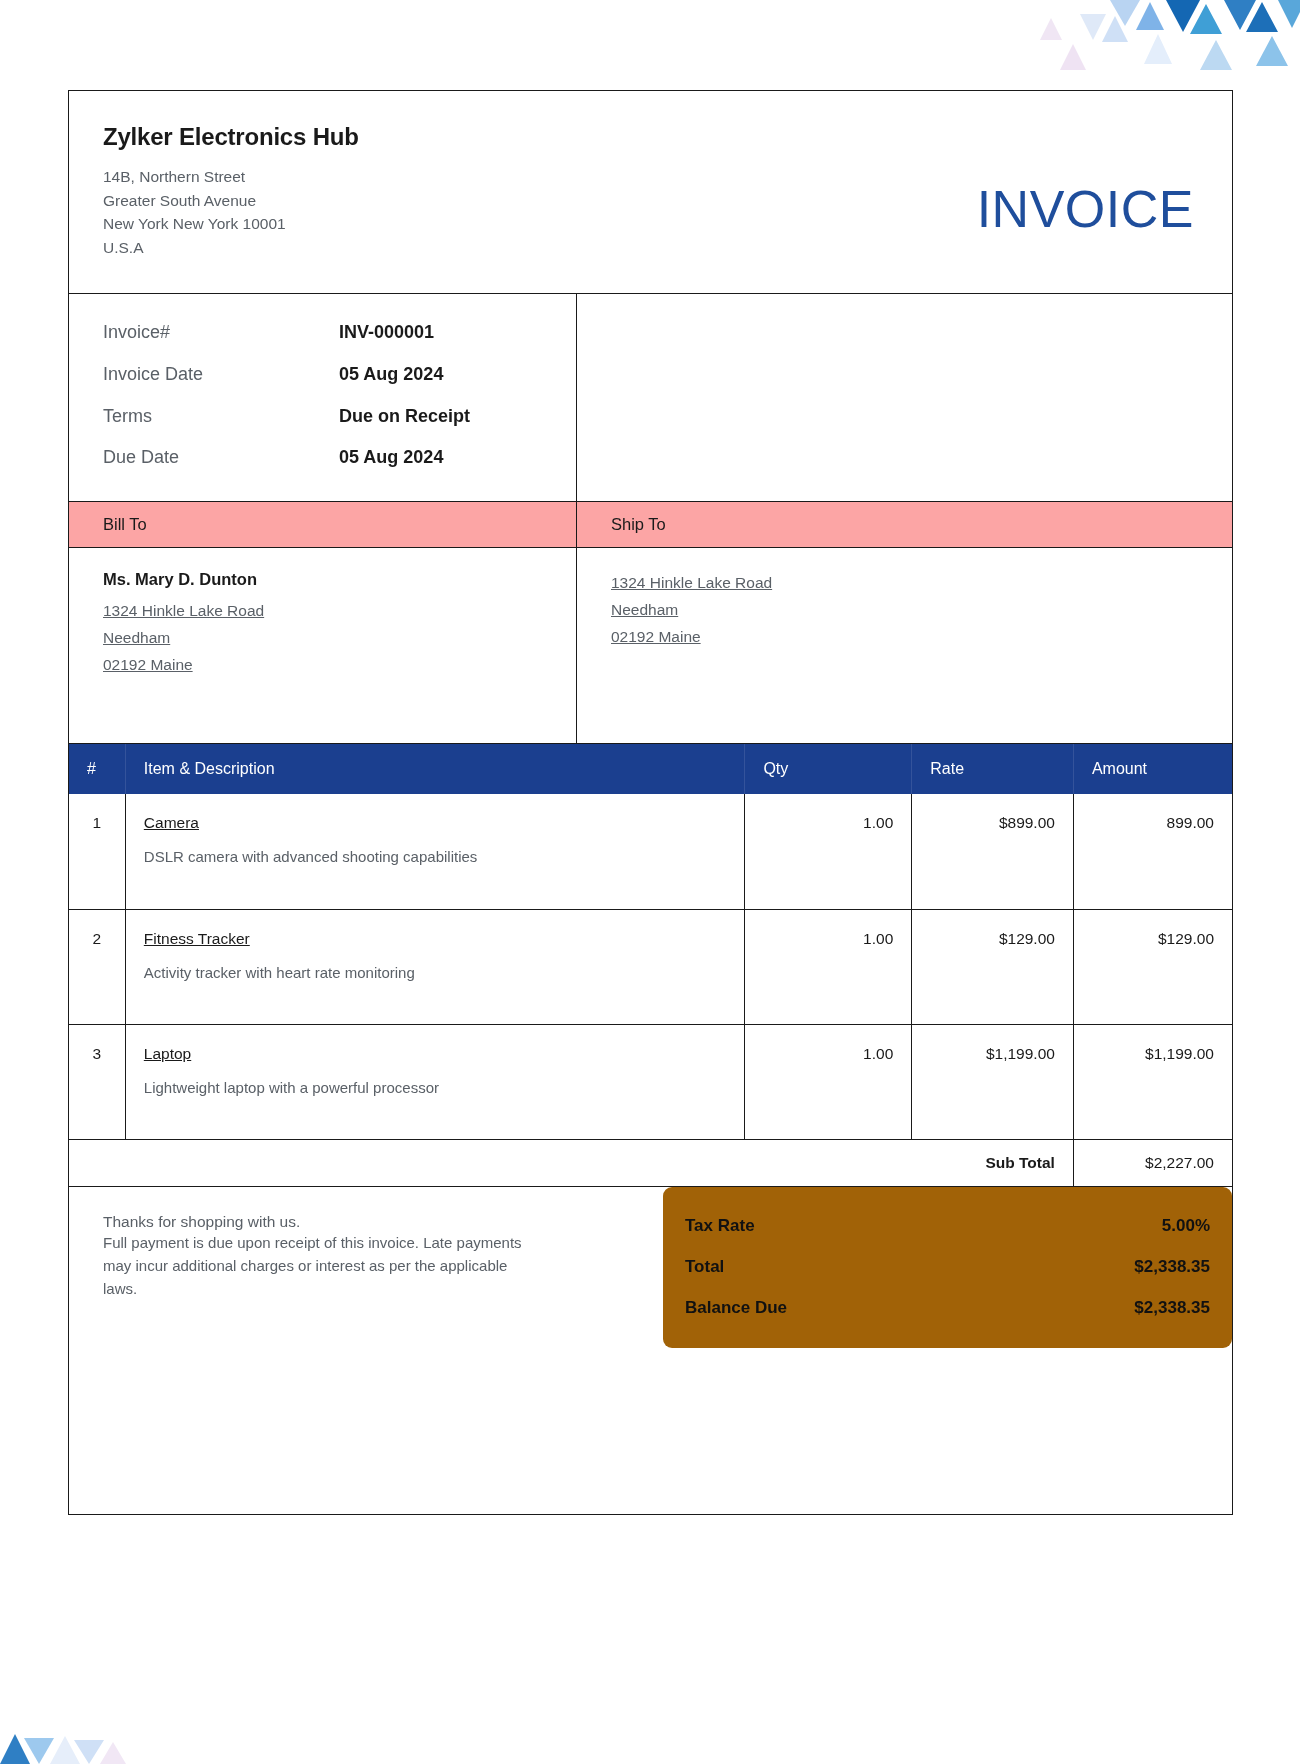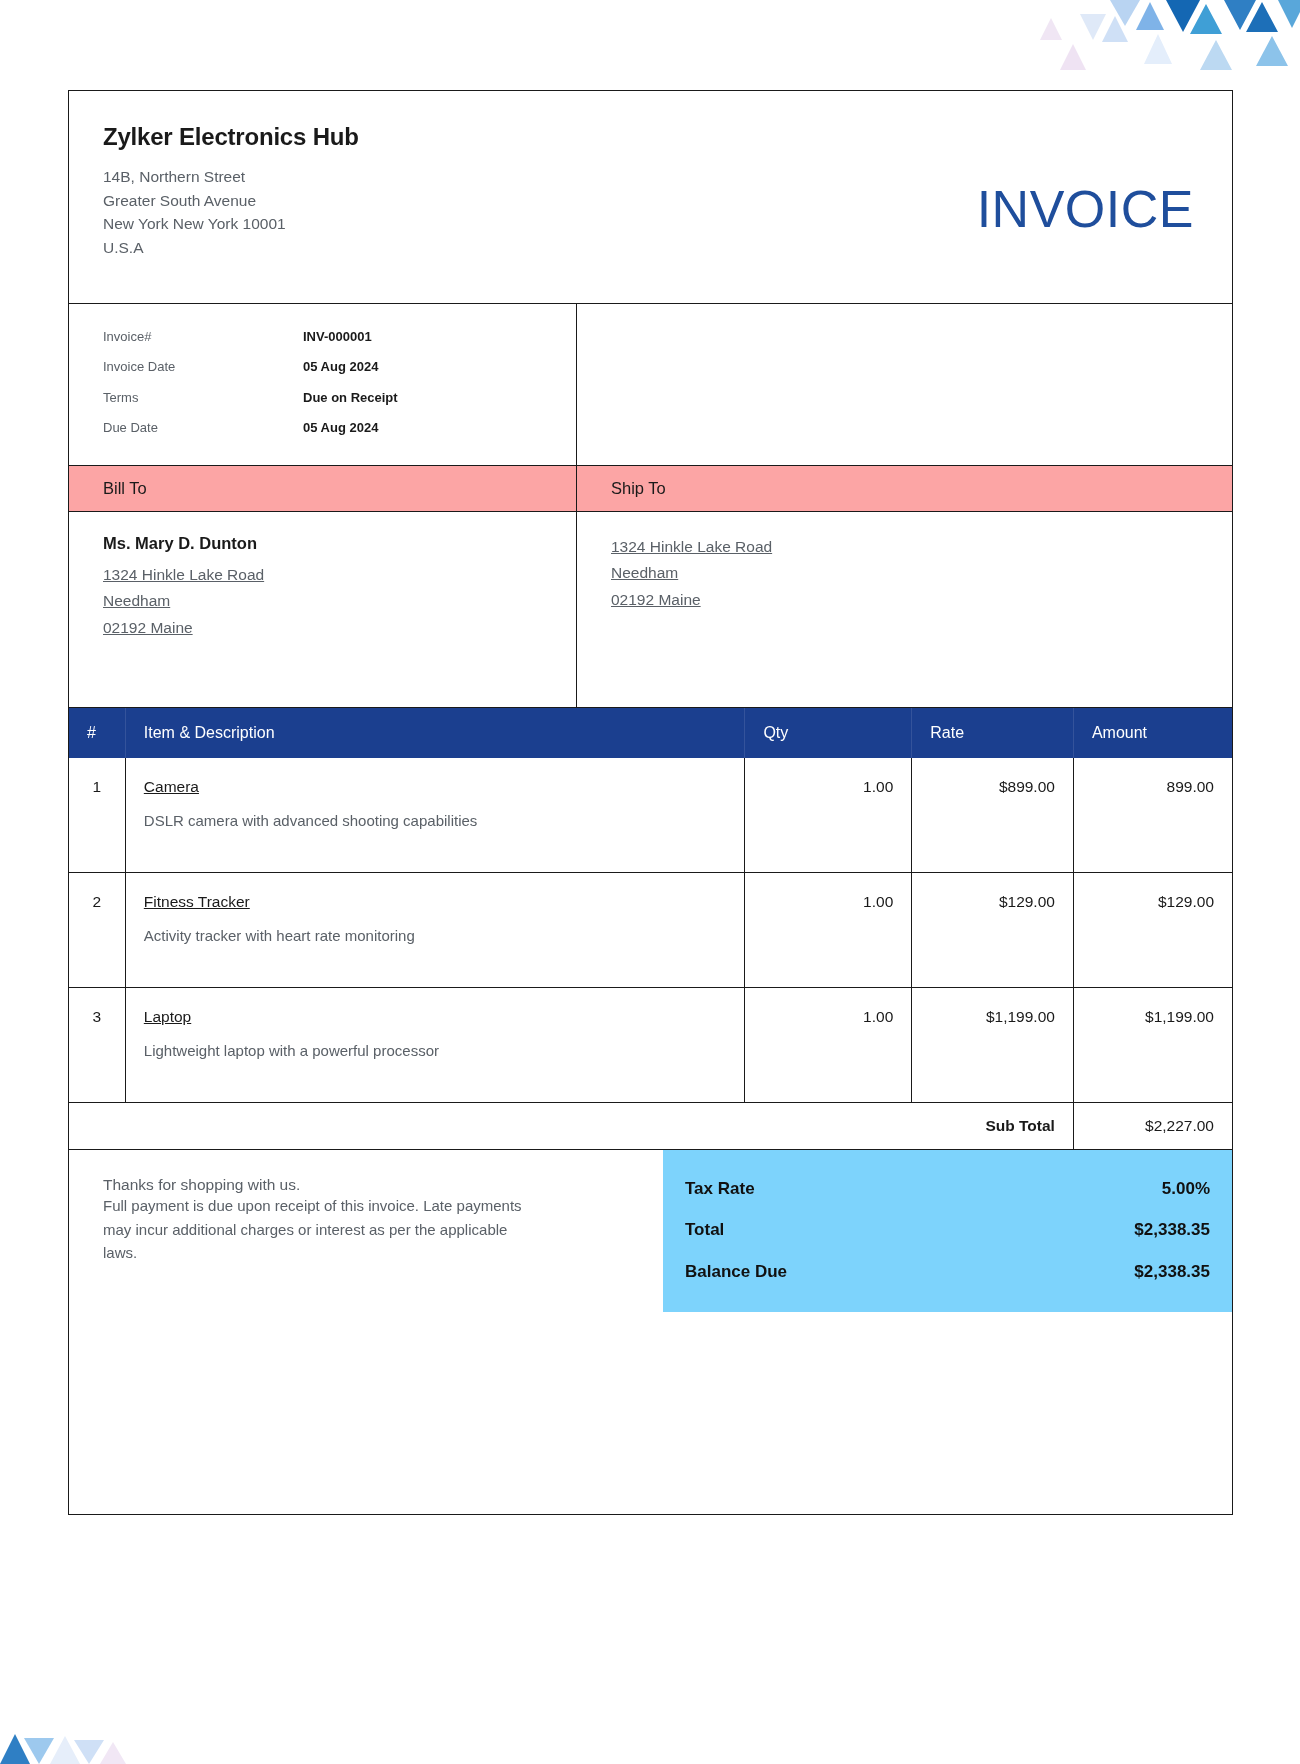--- a/index.html
+++ b/index.html
@@ -27,21 +27,21 @@
     border: 1px solid #1a1a1a;
     background: #fff;
   }
 
   
   .hdr {
     display: flex;
     justify-content: space-between;
     align-items: flex-start;
     border-bottom: 1px solid #1a1a1a;
-    padding: 32px 34px 44px 34px;
+    padding: 32px 34px 34px 34px;
     min-height: 187px;
   }
   .company-name {
     font-size: 24px;
     font-weight: bold;
     color: #1a1a1a;
     margin: 0 0 14px 0;
     letter-spacing: -0.2px;
   }
   .addr-line {
@@ -62,22 +62,23 @@
   
   .meta-row { display: flex; border-bottom: 1px solid #1a1a1a; }
   .meta-left {
     width: 508px;
     border-right: 1px solid #1a1a1a;
     padding: 18px 34px 22px 34px;
   }
   .meta-right { flex: 1; }
   .meta-line {
     display: flex;
-    font-size: 13px;
+    font-size: 18px;
     line-height: 2.32;
+    gap: 36px;
   }
   .meta-label { width: 200px; color: #5a6067; }
   .meta-value { color: #1a1a1a; font-weight: bold; }
 
   
   .bs-head { display: flex; border-bottom: 1px solid #1a1a1a; background: #fca5a5; }
   .bs-head > div {
     padding: 13px 34px;
     font-size: 16.5px;
     color: #1a1a1a;
@@ -160,22 +161,23 @@
   .tc-title {
     font-size: 18.5px;
     color: #1a1a1a;
     margin: 44px 0 8px 0;
     font-weight: 400;
   }
   .tc-body { font-size: 15px; color: #5a6067; line-height: 1.56; max-width: 430px; }
 
   .foot-right { flex: 1; padding: 0; }
   .totals {
-    background: #7dd3fc;
+    background: #a16207;
     padding: 18px 22px 20px 22px;
+    border-radius: 9px;
   }
   .tot-line {
     display: flex;
     justify-content: space-between;
     font-size: 17px;
     font-weight: bold;
     color: #111;
     line-height: 2.42;
   }
 

